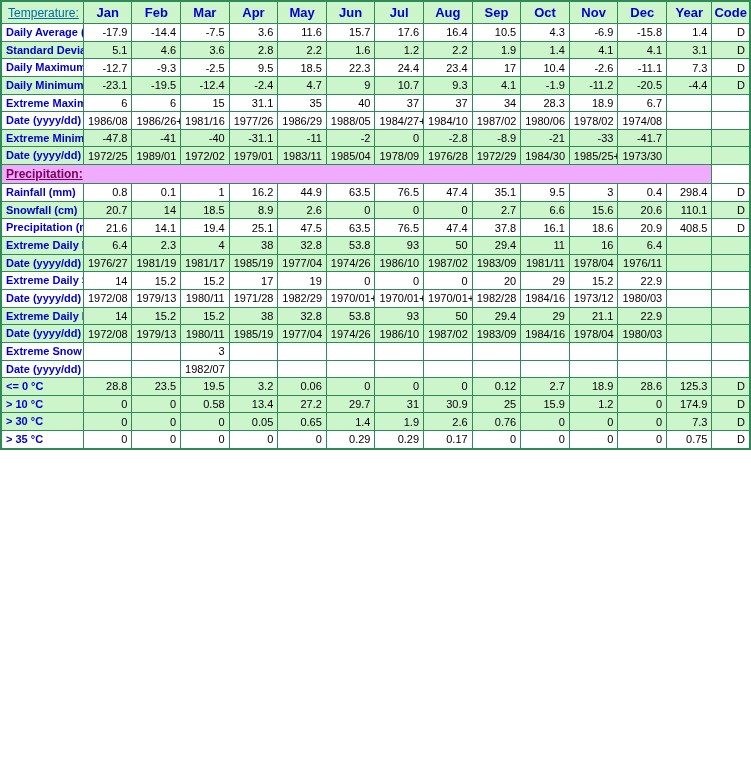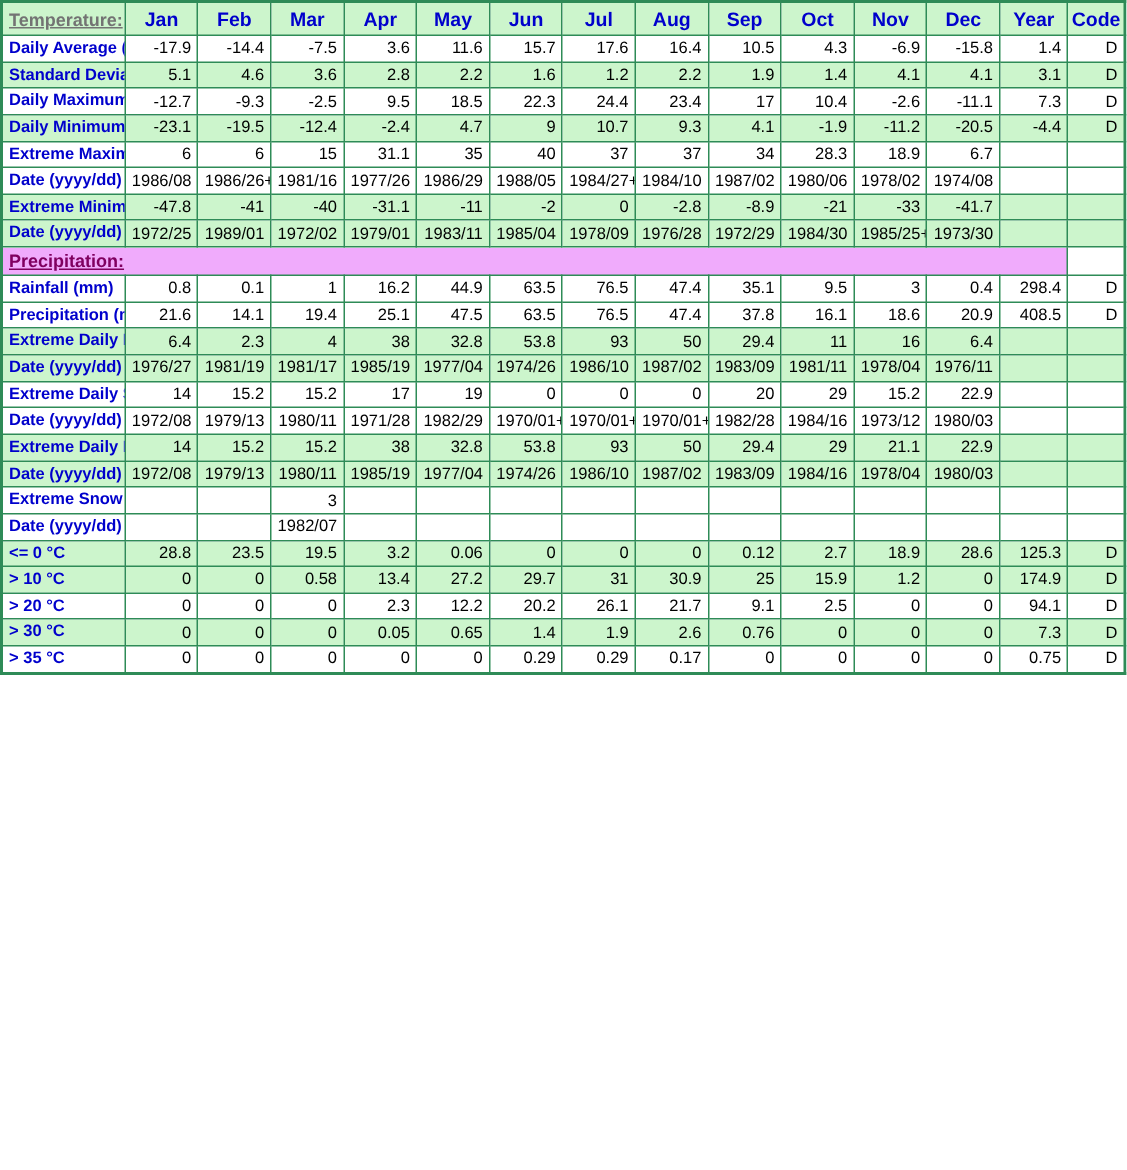--- a/index.html
+++ b/index.html
@@ -35,24 +35,24 @@
   
   tr.hdr td {
     background: #ccf5cc;
     color: #0000cc;
     font-weight: bold;
     text-align: center;
     font-size: 13px;
     padding: 3px 2px;
   }
   tr.hdr td.sec-title {
-    text-align: left;
-    color: #737373;
+    text-align: center;
+    color: #0369a1;
     text-decoration: underline;
-    font-weight: bold;
+    font-weight: normal;
     font-size: 12px;
     padding-left: 4px;
   }
 
   
   tr.section td {
     background: #f0abfc;
     color: #800060;
     font-weight: bold;
     text-decoration: underline;
@@ -278,20 +278,37 @@
         <td class="val">63.5</td>
         <td class="val">76.5</td>
         <td class="val">47.4</td>
         <td class="val">35.1</td>
         <td class="val">9.5</td>
         <td class="val">3</td>
         <td class="val">0.4</td>
         <td class="val">298.4</td>
         <td class="val">D</td>
       </tr>
+      <tr class="green">
+        <td class="rlabel">Snowfall (cm)</td>
+        <td class="val">20.7</td>
+        <td class="val">14</td>
+        <td class="val">18.5</td>
+        <td class="val">8.9</td>
+        <td class="val">2.6</td>
+        <td class="val">0</td>
+        <td class="val">0</td>
+        <td class="val">0</td>
+        <td class="val">2.7</td>
+        <td class="val">6.6</td>
+        <td class="val">15.6</td>
+        <td class="val">20.6</td>
+        <td class="val">110.1</td>
+        <td class="val">D</td>
+      </tr>
       <tr class="white">
         <td class="rlabel">Precipitation (mm)</td>
         <td class="val">21.6</td>
         <td class="val">14.1</td>
         <td class="val">19.4</td>
         <td class="val">25.1</td>
         <td class="val">47.5</td>
         <td class="val">63.5</td>
         <td class="val">76.5</td>
         <td class="val">47.4</td>
@@ -465,37 +482,20 @@
         <td class="val">29.7</td>
         <td class="val">31</td>
         <td class="val">30.9</td>
         <td class="val">25</td>
         <td class="val">15.9</td>
         <td class="val">1.2</td>
         <td class="val">0</td>
         <td class="val">174.9</td>
         <td class="val">D</td>
       </tr>
-      <tr class="white dayrow">
-        <td class="rlabel">&gt; 20 °C</td>
-        <td class="val">0</td>
-        <td class="val">0</td>
-        <td class="val">0</td>
-        <td class="val">2.3</td>
-        <td class="val">12.2</td>
-        <td class="val">20.2</td>
-        <td class="val">26.1</td>
-        <td class="val">21.7</td>
-        <td class="val">9.1</td>
-        <td class="val">2.5</td>
-        <td class="val">0</td>
-        <td class="val">0</td>
-        <td class="val">94.1</td>
-        <td class="val">D</td>
-      </tr>
       <tr class="green dayrow">
         <td class="rlabel">&gt; 30 °C</td>
         <td class="val">0</td>
         <td class="val">0</td>
         <td class="val">0</td>
         <td class="val">0.05</td>
         <td class="val">0.65</td>
         <td class="val">1.4</td>
         <td class="val">1.9</td>
         <td class="val">2.6</td>

